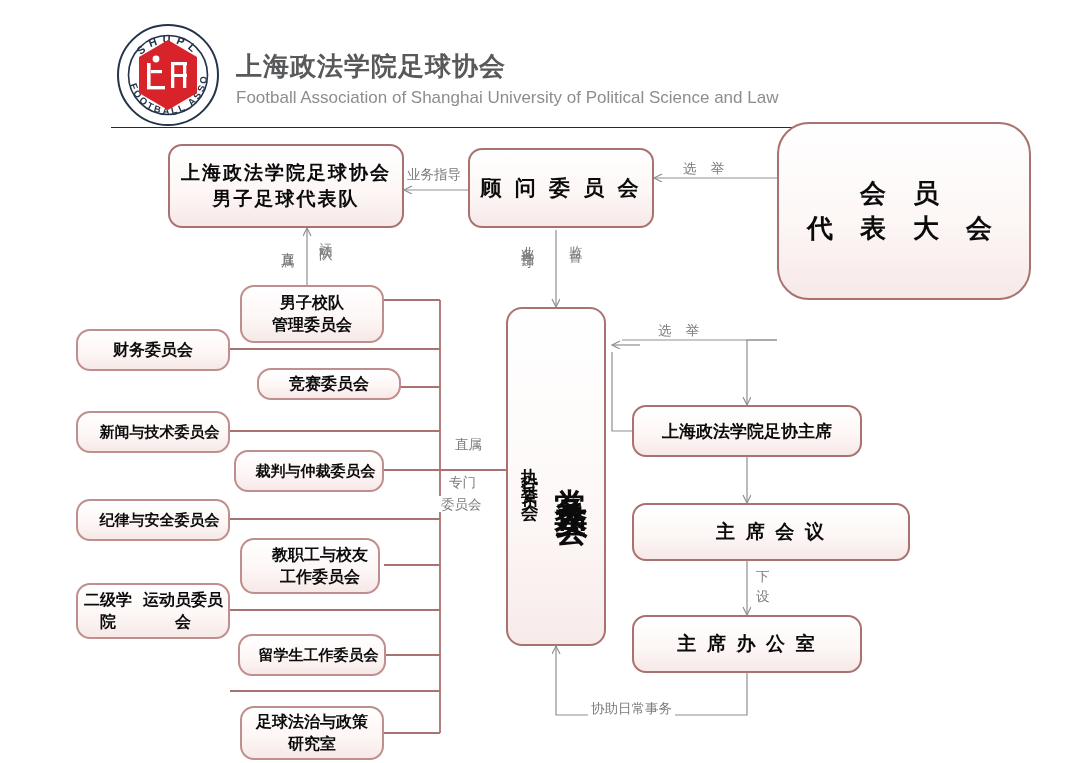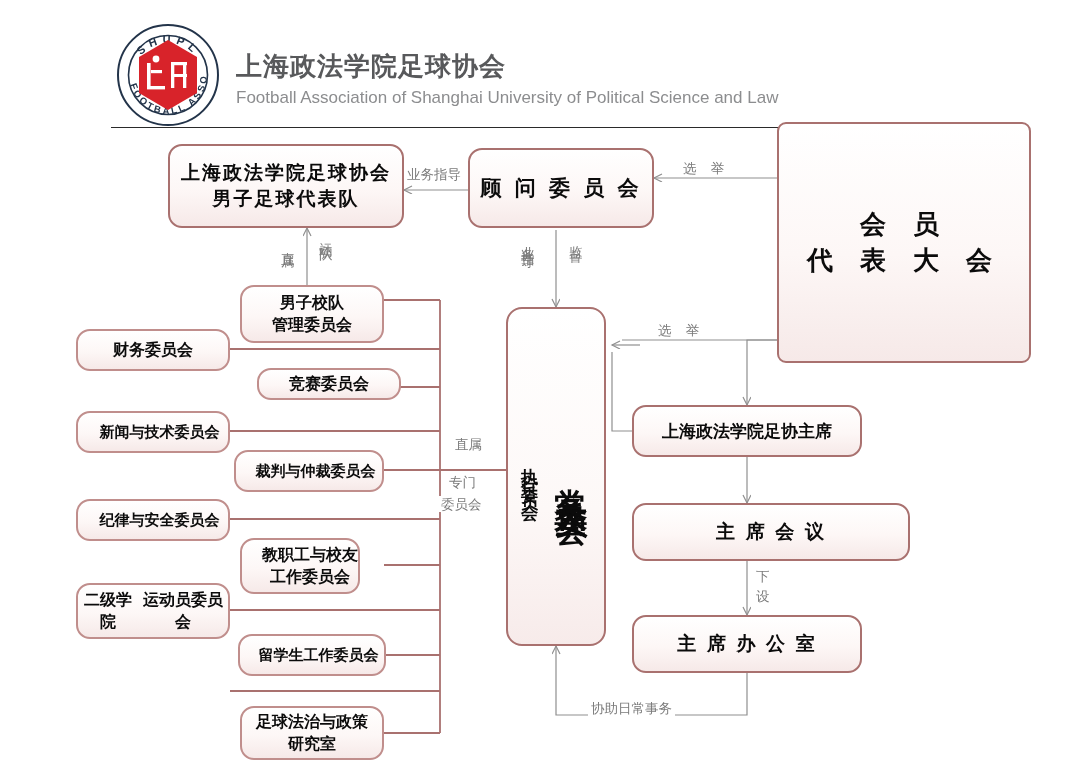--- a/index.html
+++ b/index.html
@@ -186,21 +186,21 @@
 
   <div class="box f19" style="left:168px; top:144px; width:236px; height:84px; flex-direction:column;">
     <span>上海政法学院足球协会</span>
     <span>男子足球代表队</span>
   </div>
 
   <div class="box f21" style="left:468px; top:148px; width:186px; height:80px;">
     <span>顾 问 委 员 会</span>
   </div>
 
-  <div class="box f26" style="left:777px; top:122px; width:254px; height:241px; border-radius:9px; flex-direction:column;">
+  <div class="box f26" style="left:777px; top:122px; width:254px; height:178px; border-radius:32px; flex-direction:column;">
     <span>会  员</span>
     <span>代 表 大 会</span>
   </div>
 
   <div id="box-standing" style="left:506px; top:307px; width:100px; height:339px;">
     <span class="vtext" id="vt-main">常务委员会</span>
     <span class="vtext" id="vt-sub">执行委员会</span>
   </div>
 
   <div class="box f17" style="left:632px; top:405px; width:230px; height:52px;">
@@ -221,21 +221,21 @@
   </div>
 
   <div class="box soft f16" style="left:257px; top:368px; width:144px; height:32px;">
     <span>竞赛委员会</span>
   </div>
 
   <div class="box soft f15" style="left:234px; top:450px; width:150px; height:42px;">
     <span>裁判与仲裁委员会</span>
   </div>
 
-  <div class="box soft f16" style="left:240px; top:538px; width:120px; height:56px; flex-direction:column;padding-left:20px;">
+  <div class="box soft f16" style="left:240px; top:538px; width:140px; height:56px; flex-direction:column;padding-left:20px;">
     <span>教职工与校友</span>
     <span>工作委员会</span>
   </div>
 
   <div class="box soft f15" style="left:238px; top:634px; width:148px; height:42px;">
     <span>留学生工作委员会</span>
   </div>
 
   <div class="box soft f16" style="left:240px; top:706px; width:144px; height:54px; flex-direction:column;">
     <span>足球法治与政策</span>

